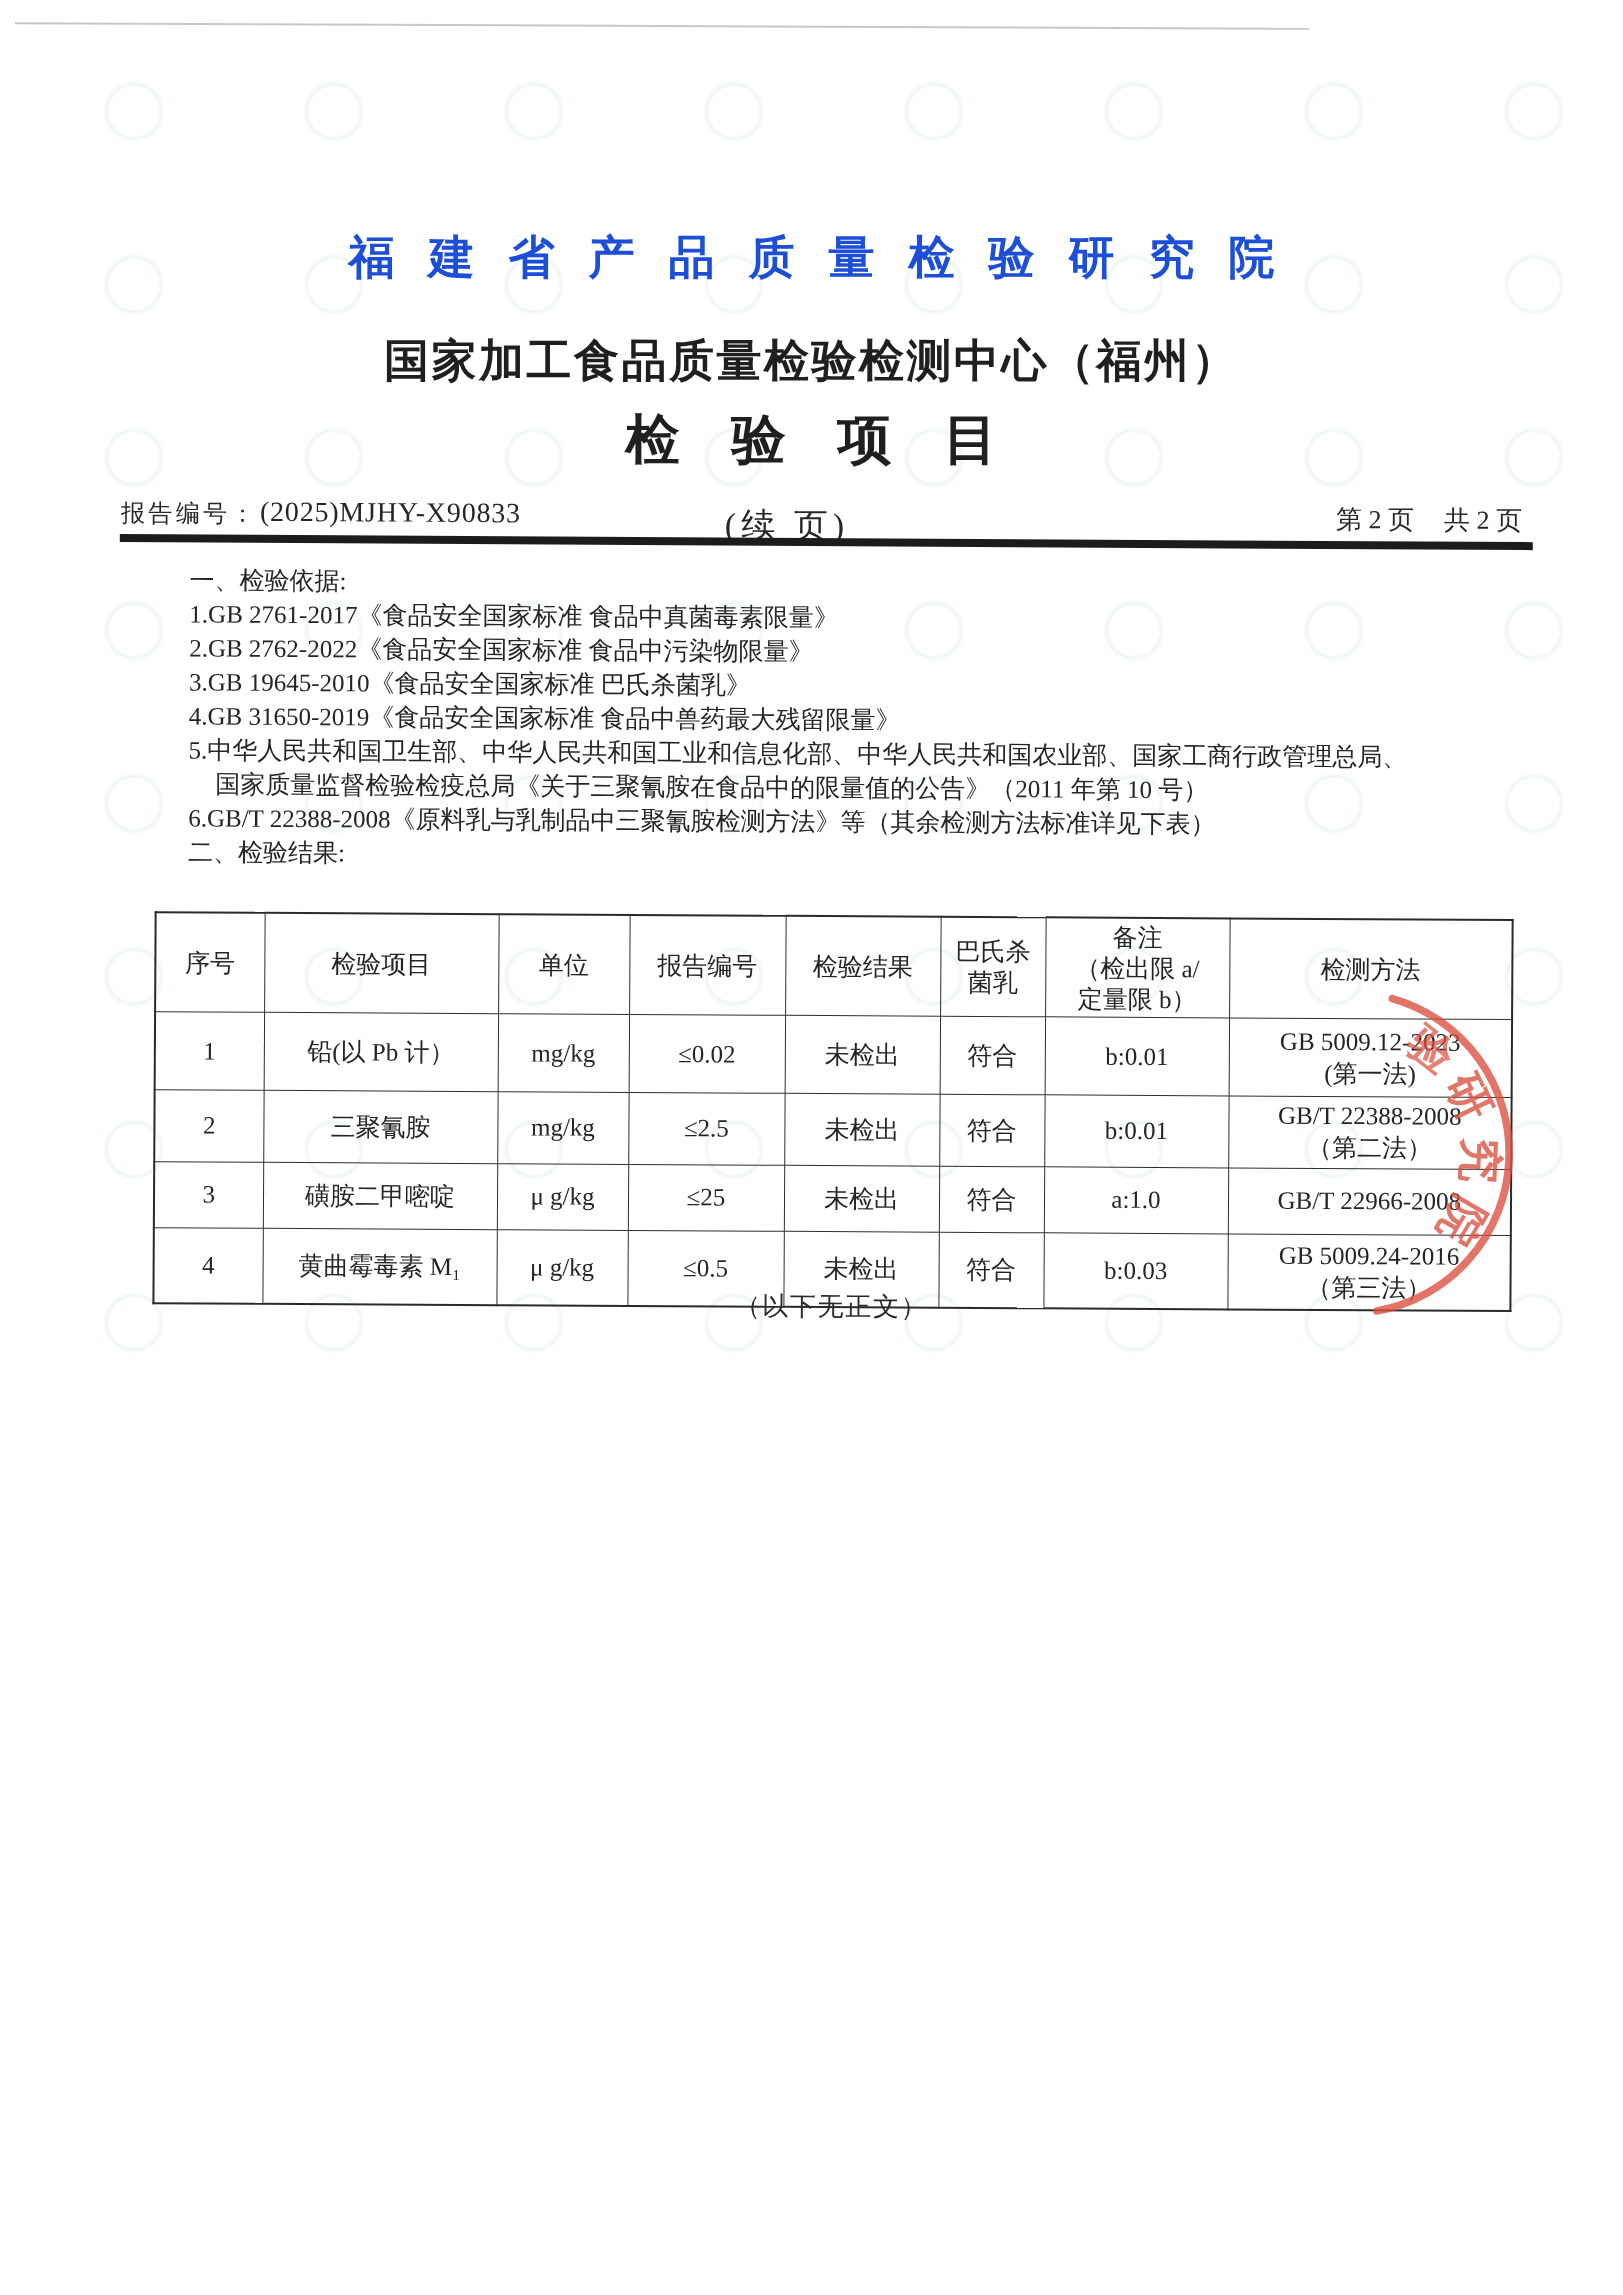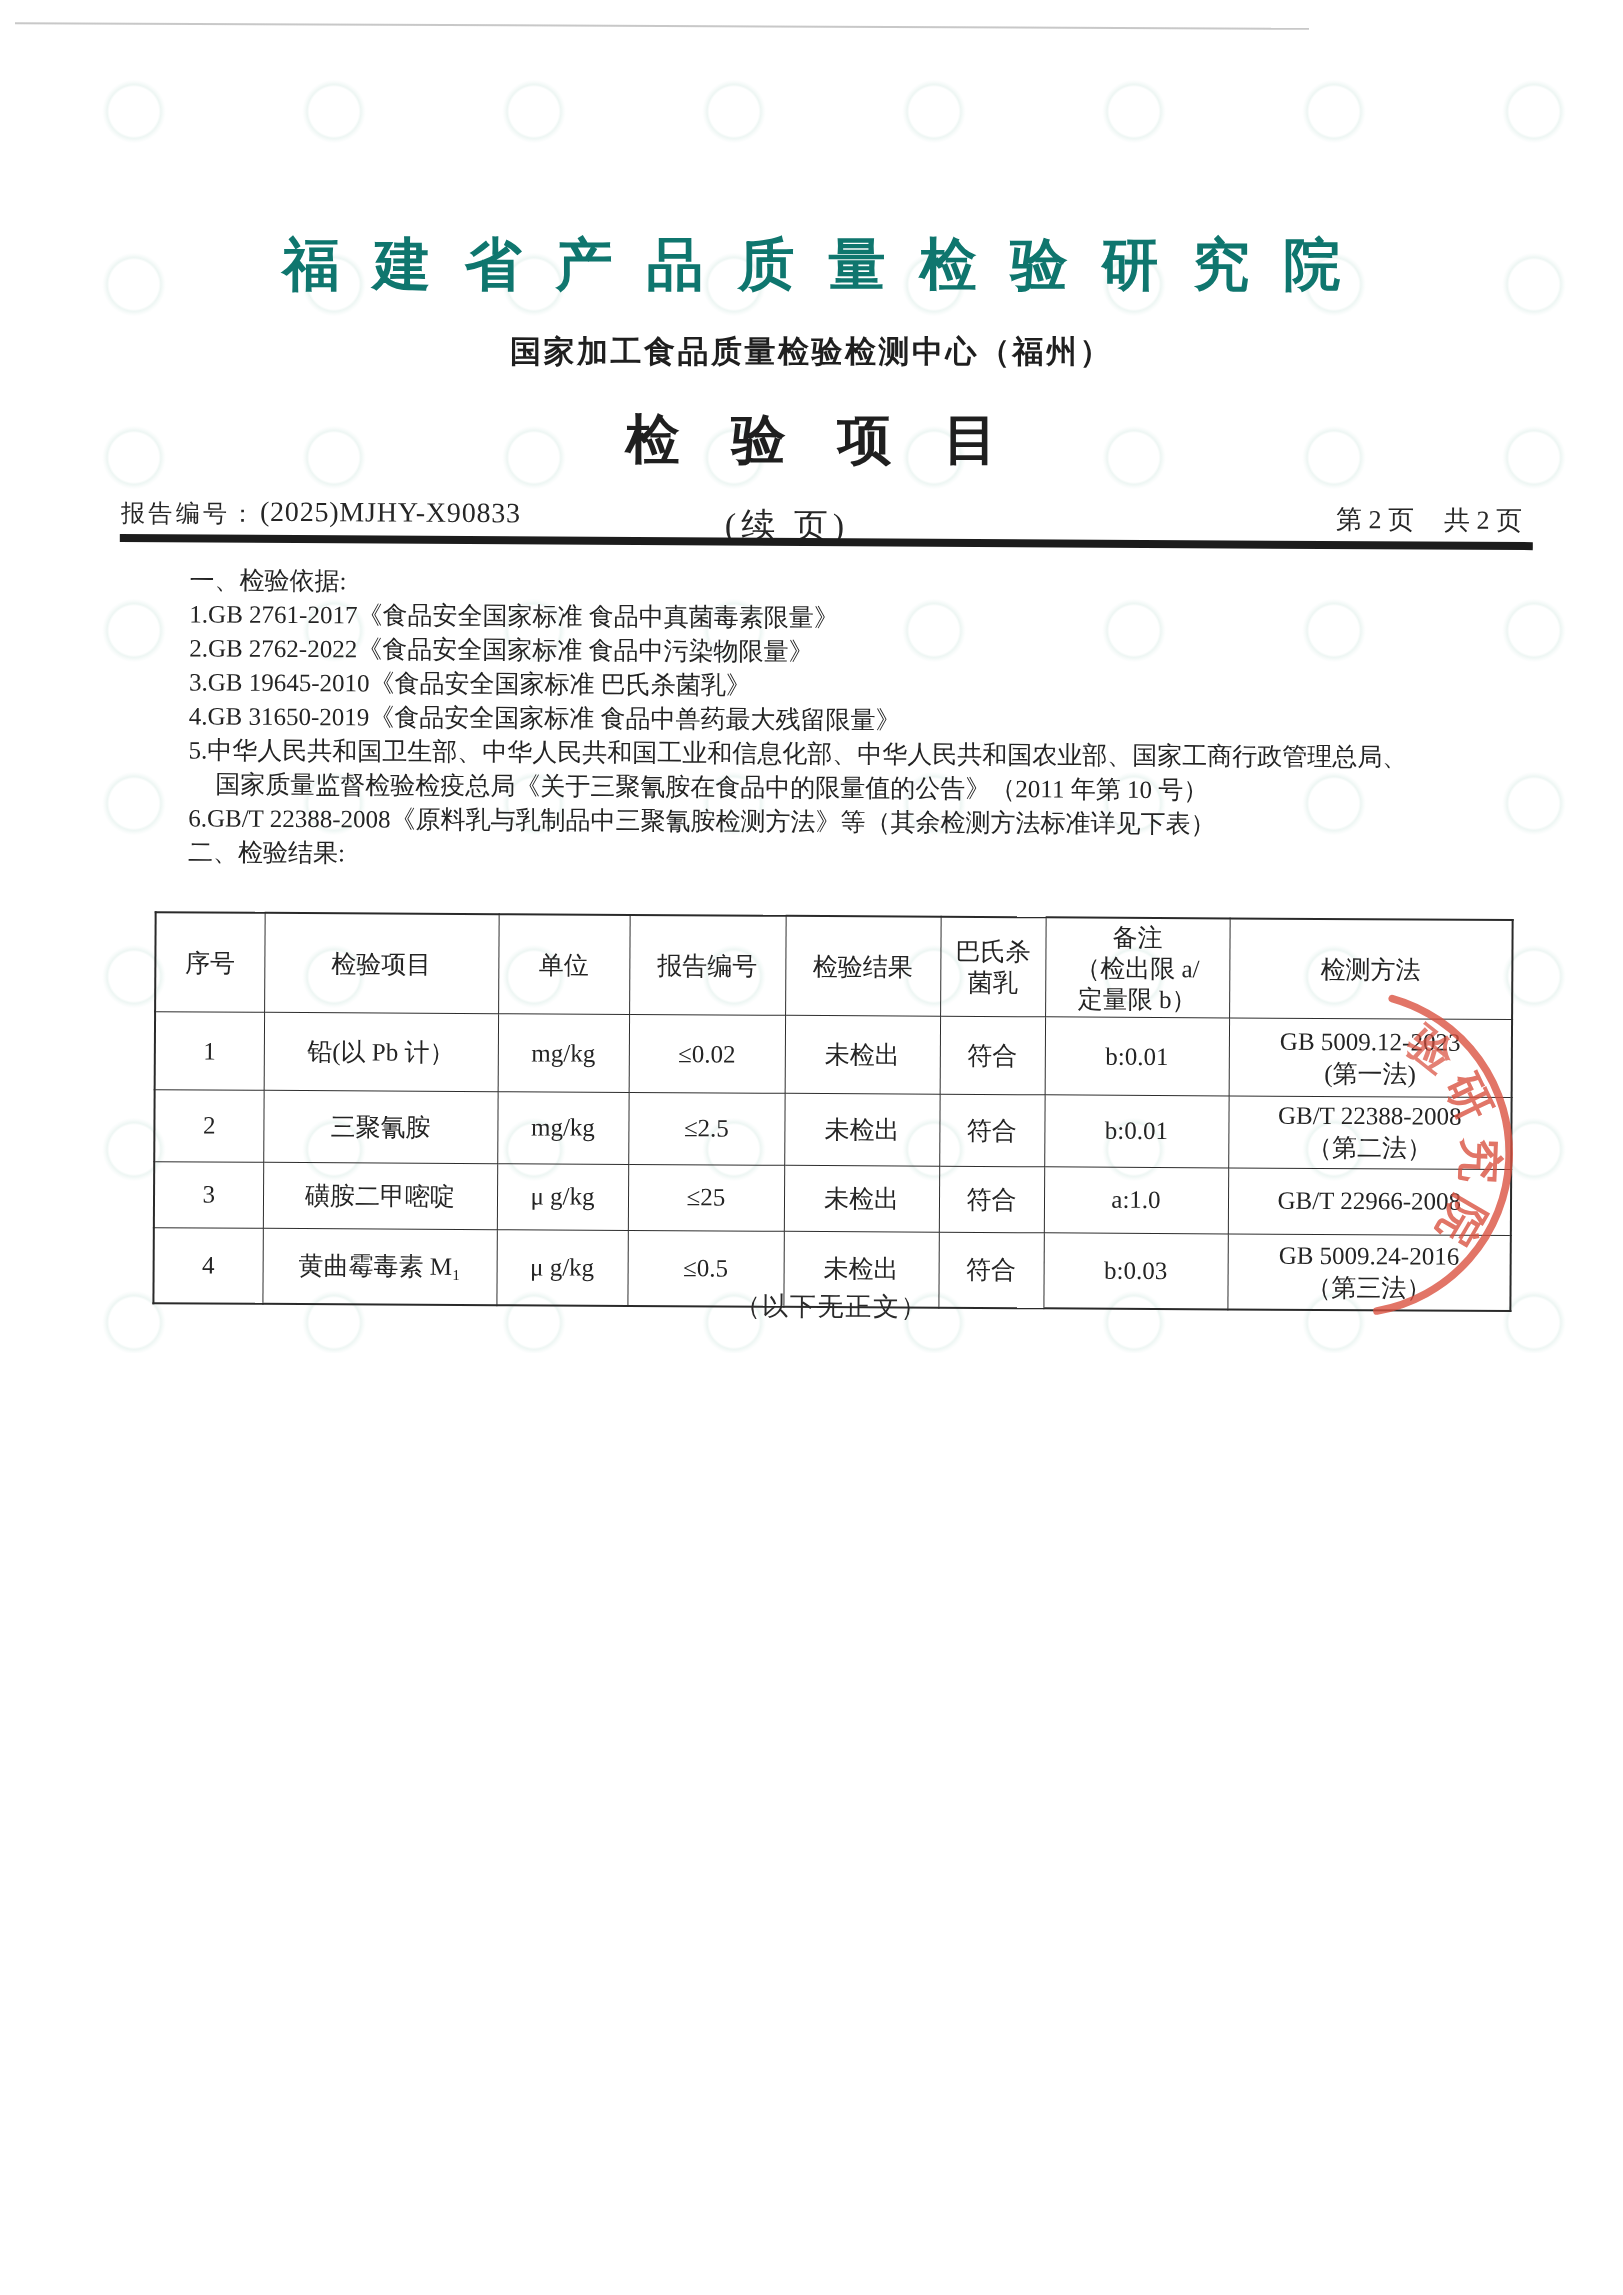--- a/index.html
+++ b/index.html
@@ -23,26 +23,26 @@
     background-position:34px 25px;
     opacity:.55;
     pointer-events:none;
   }
   .scan-line{
     position:absolute;left:15px;top:24.5px;width:1294px;height:1.7px;
     background:#9a9a9a;opacity:.55;transform:rotate(0.25deg);
   }
   .institute-title{
     position:absolute;left:0;top:227px;width:1623px;
-    font-size:57px;font-weight:bold;letter-spacing:34px;text-indent:34px;
-    color:#0f766e;margin:0;text-align:center;
+    font-size:46px;font-weight:bold;letter-spacing:34px;text-indent:34px;
+    color:#1d4ed8;margin:0;text-align:center;
   }
   .center-subtitle{
     position:absolute;left:0;top:331px;width:1623px;
-    font-size:31px;font-weight:bold;letter-spacing:2.5px;
+    font-size:45px;font-weight:bold;letter-spacing:2.5px;
     color:#1f1f1f;margin:0;text-align:center;
   }
   .report-title{
     position:absolute;left:0;top:404px;width:1623px;
     font-size:54px;font-weight:bold;letter-spacing:52px;text-indent:52px;
     color:#1f1f1f;margin:0;text-align:center;
   }
   .tilt{
     position:absolute;left:0;top:0;width:1623px;height:2295px;
     transform:rotate(0.33deg);transform-origin:118px 507px;

